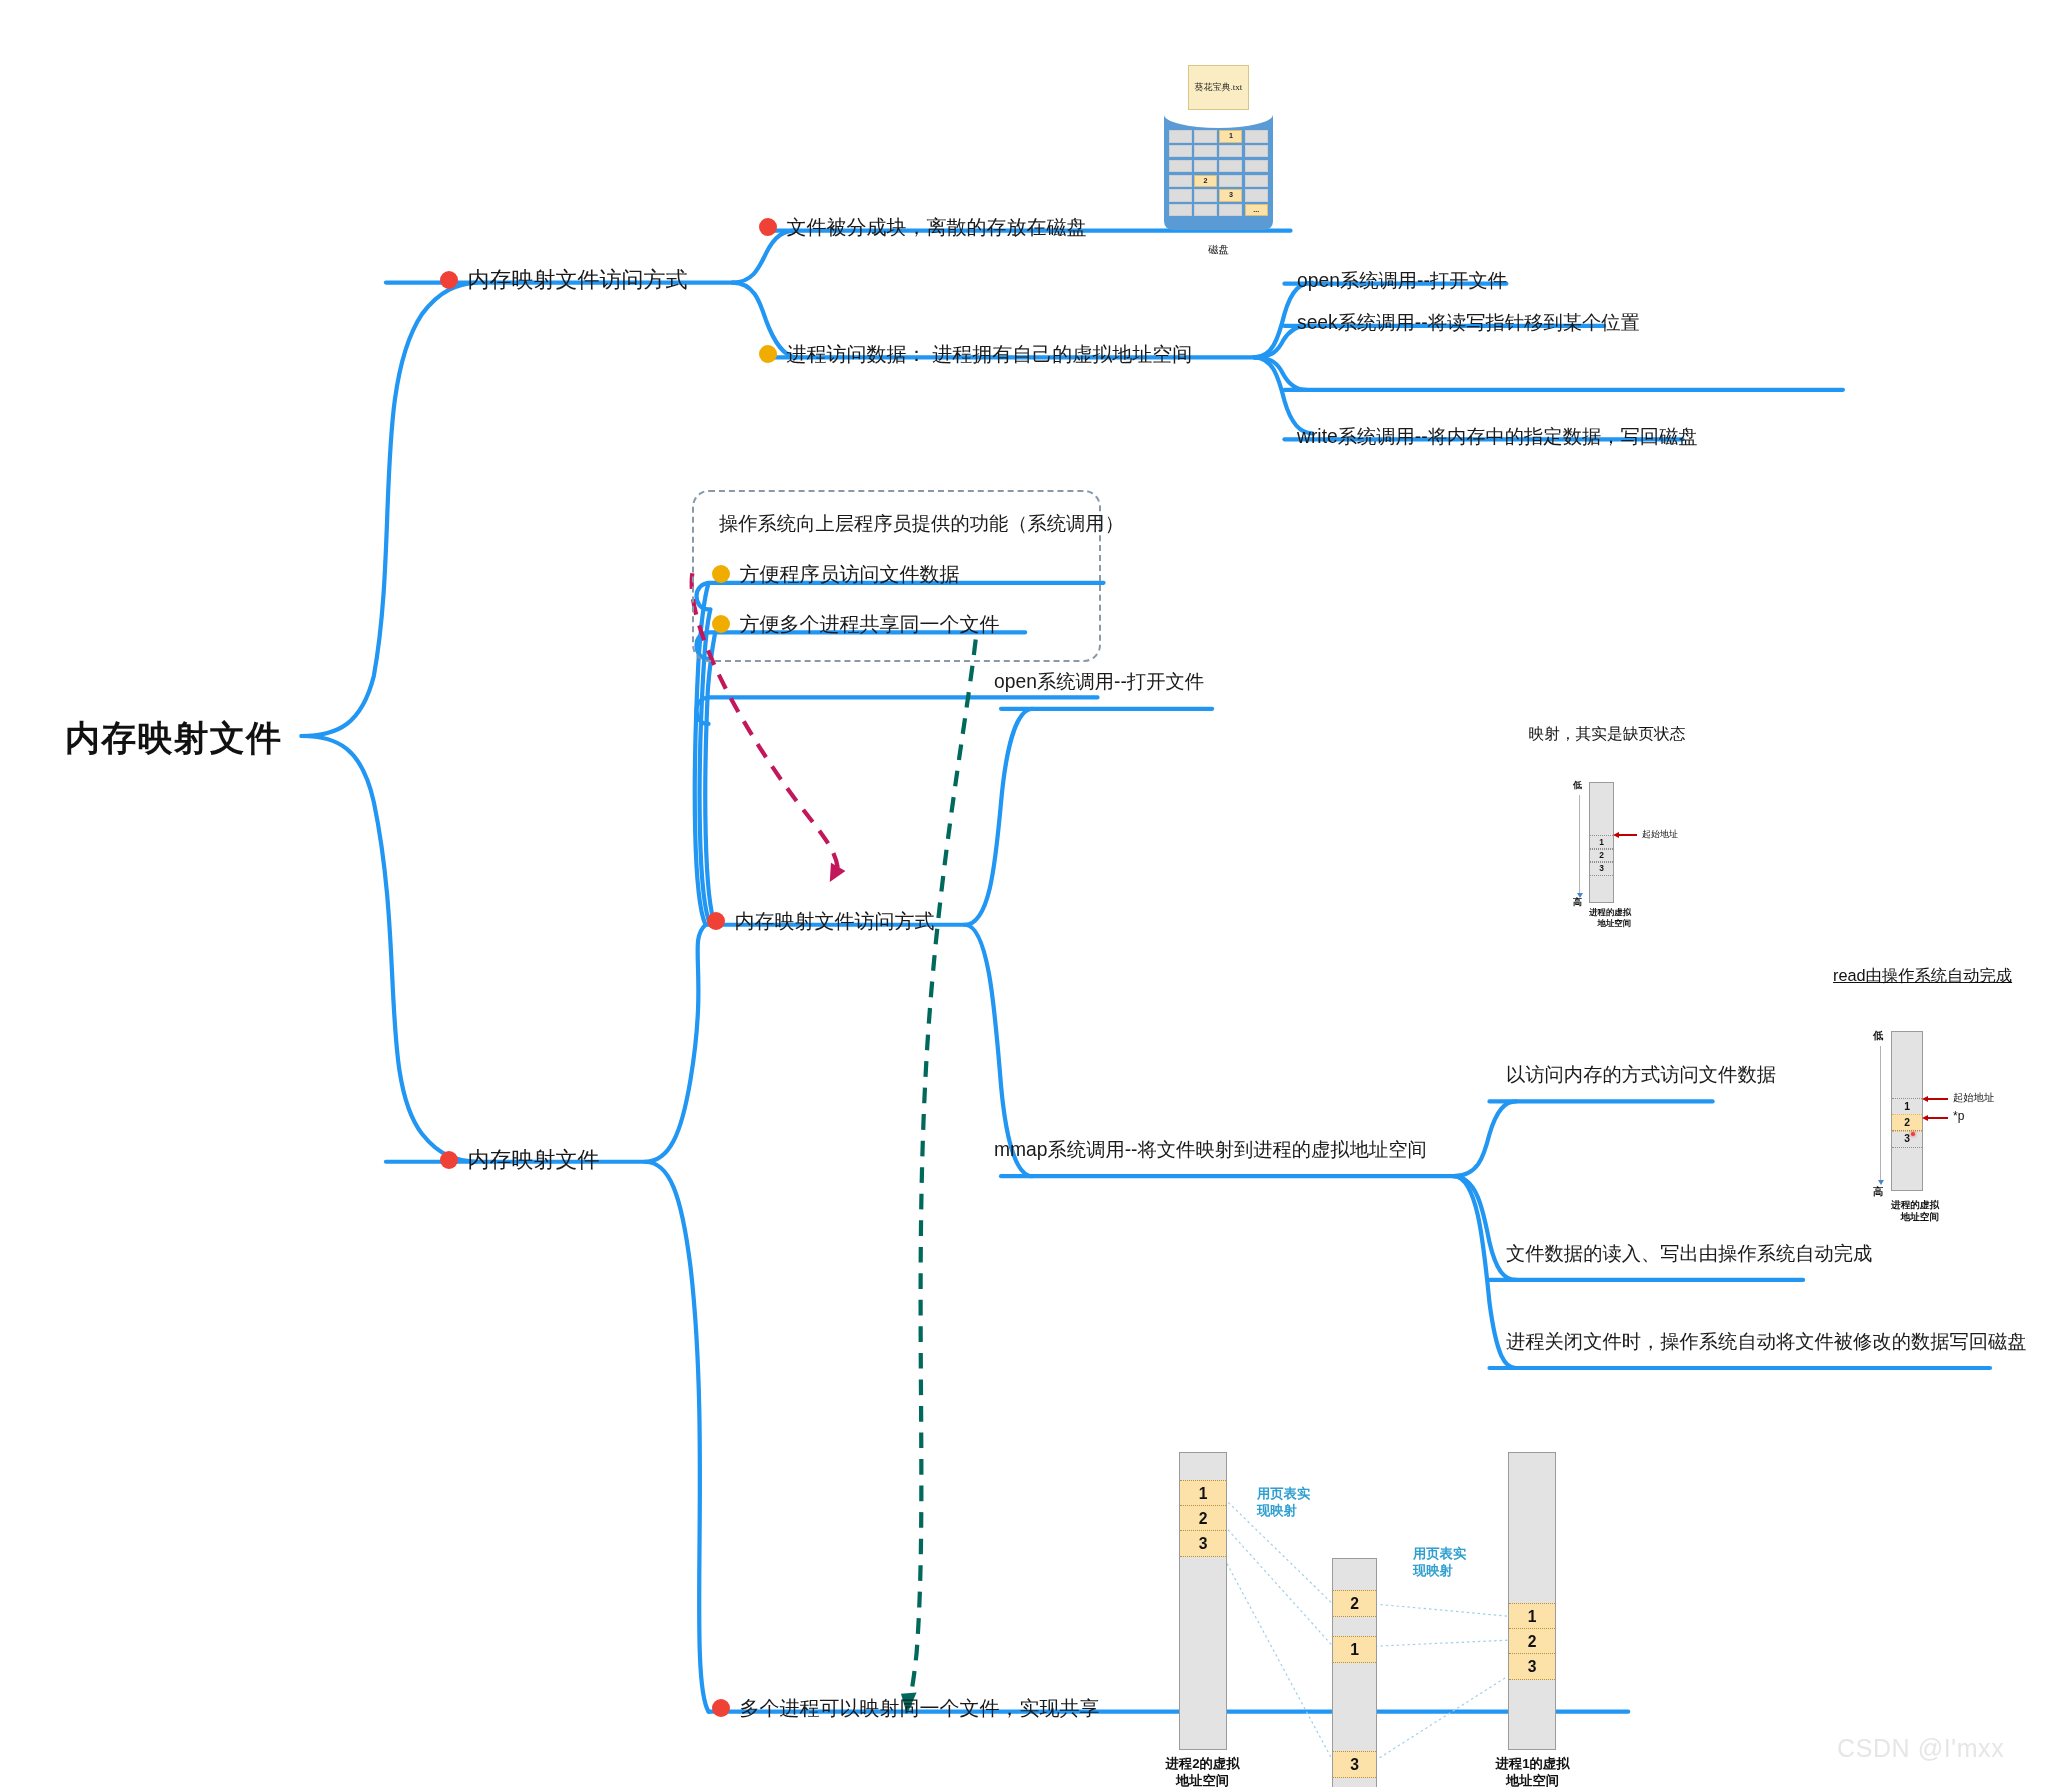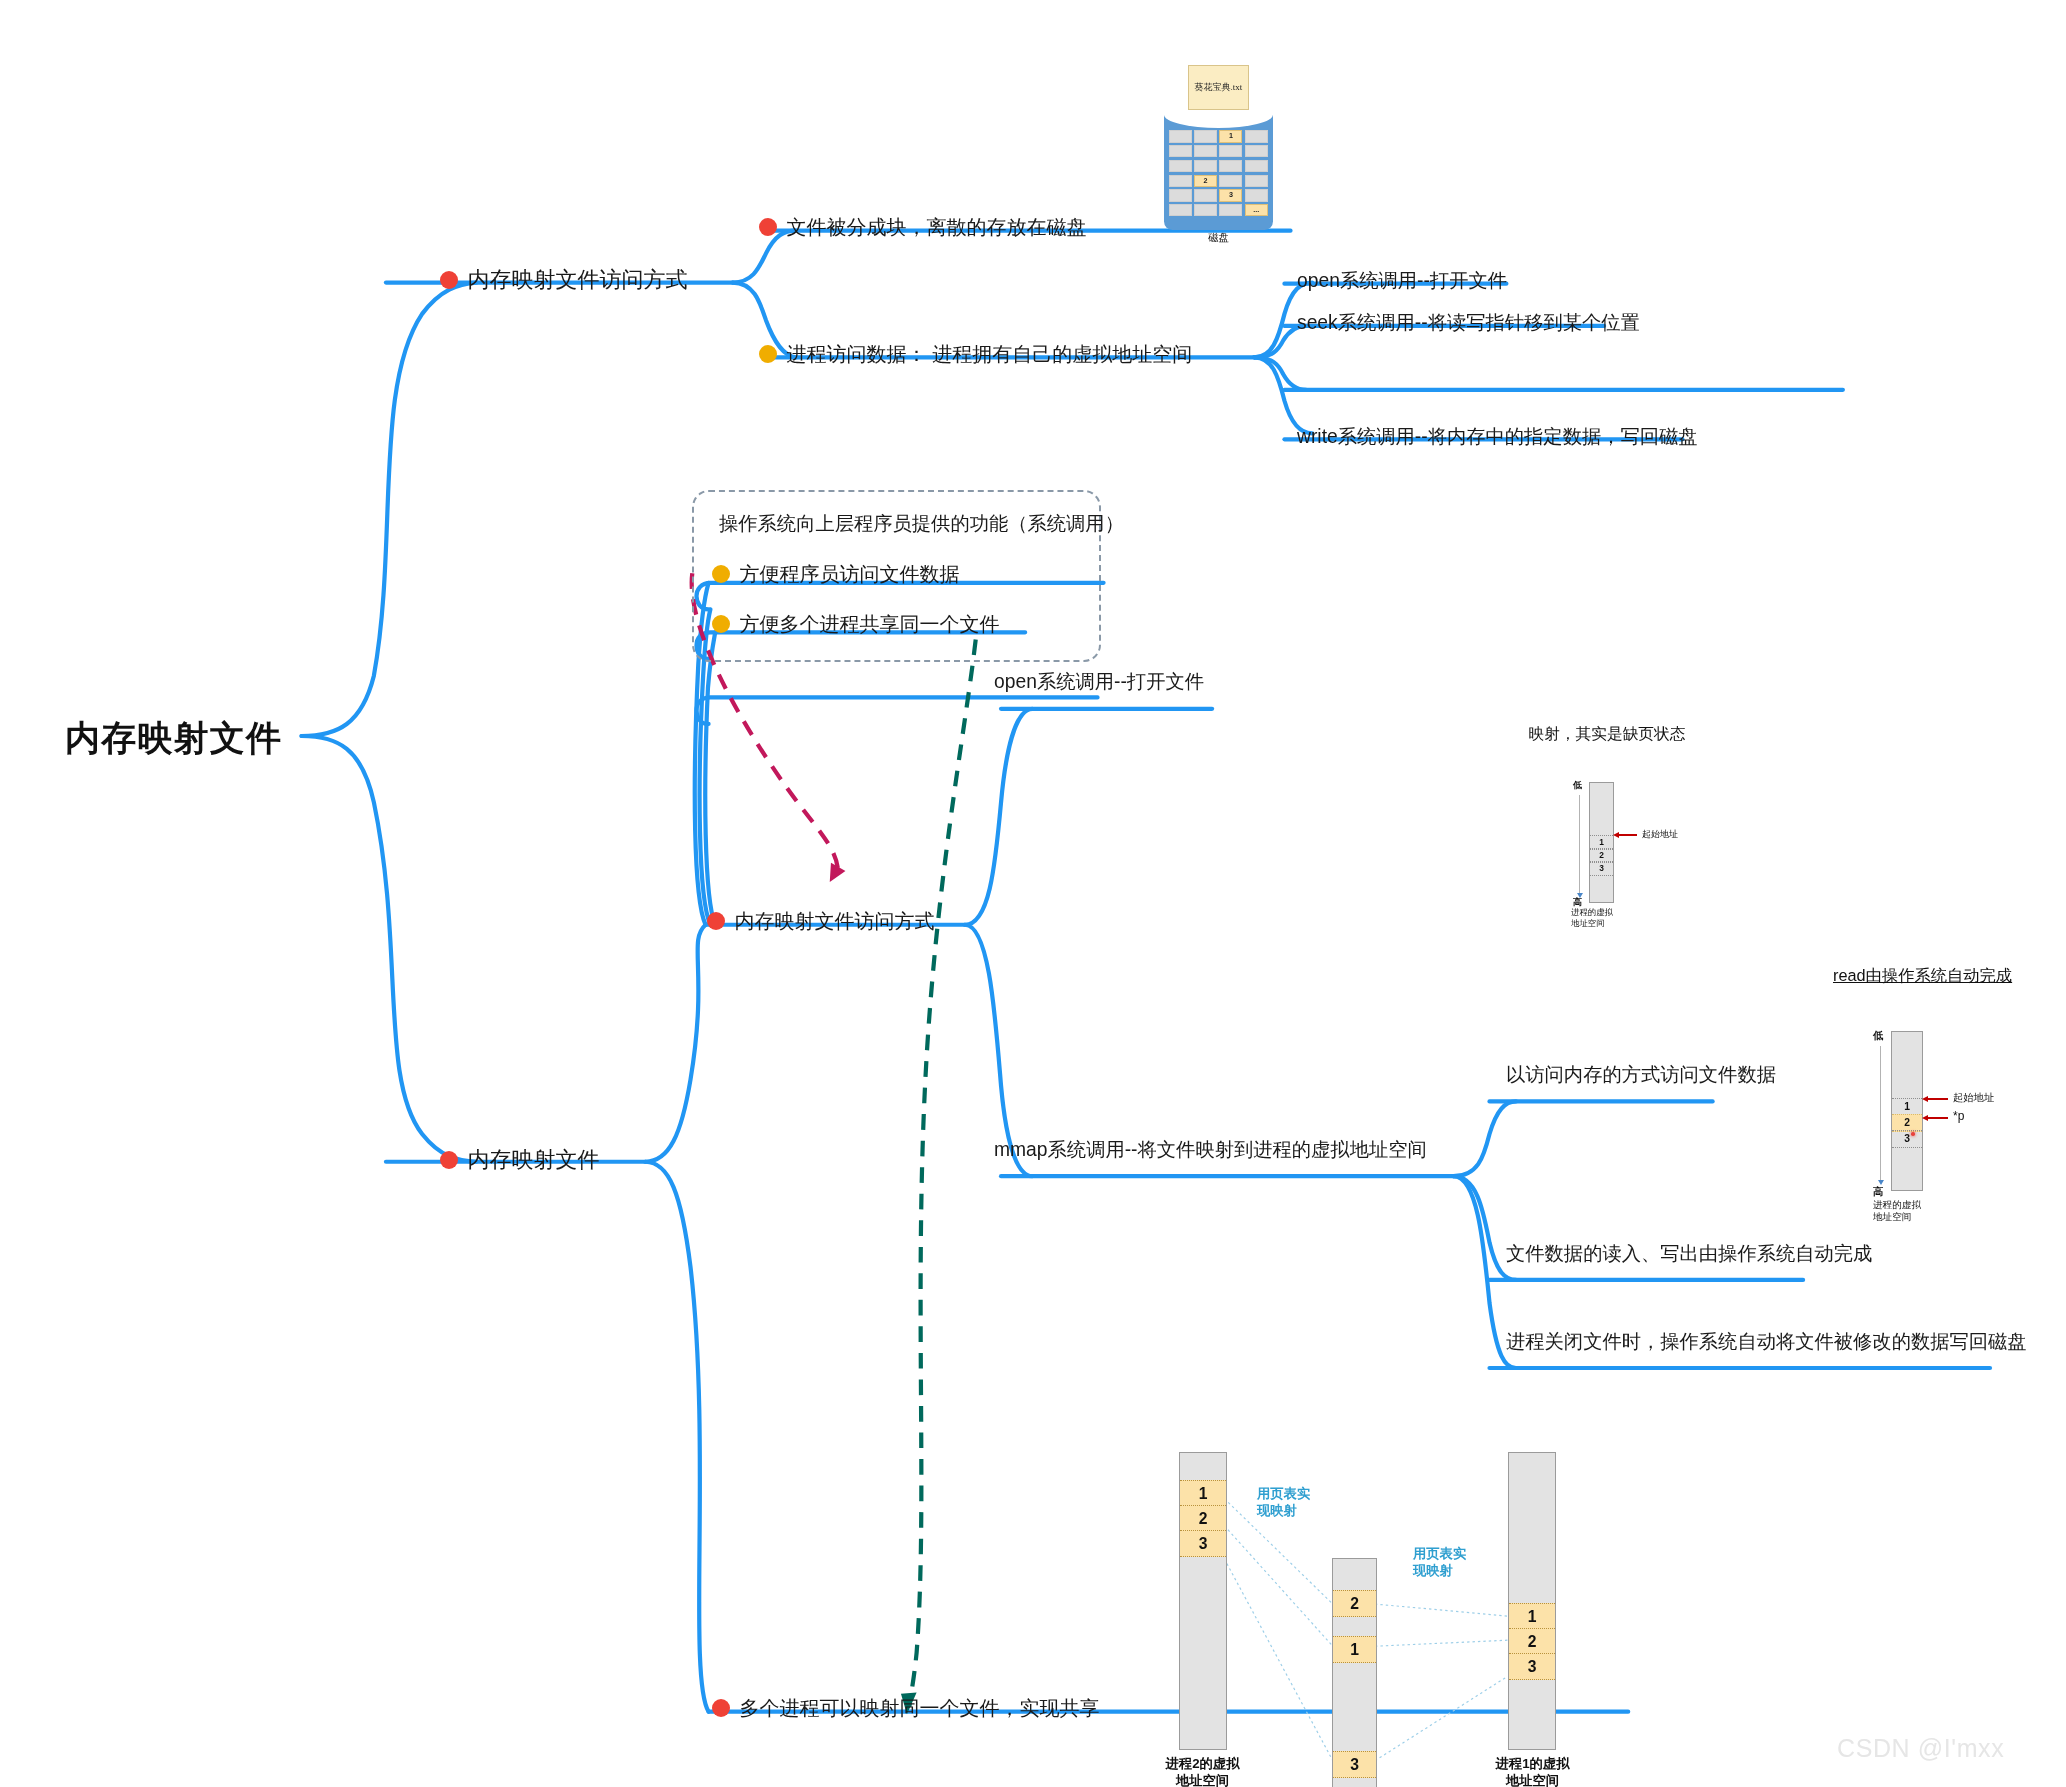--- a/index.html
+++ b/index.html
@@ -51,36 +51,36 @@
     position:absolute;left:4.8px;top:15.7px;width:99px;
     display:grid;grid-template-columns:repeat(4,1fr);gap:2.4px 2.4px;
   }
   .disk-cell{
     height:10.3px;background:#dcdcdc;border:0.6px solid #cfcfcf;
     font-size:7.2px;font-weight:bold;line-height:10.3px;text-align:center;color:#222;
   }
   .disk-cell.hl{background:#fce2a9;border-color:#e0c078;}
   .disk-caption{
     font-family:"Liberation Serif","DejaVu Serif",serif;
-    font-size:10.3px;margin-top:1px;color:#111;
+    font-size:10.3px;margin-top:13px;color:#111;
   }
 
   
   .vas{position:absolute;}
   .vas-title{position:absolute;font-size:15.7px;color:#111;white-space:nowrap;}
   .vas-bar{
     position:absolute;background:#e3e3e3;border:0.6px solid #9b9b9b;
   }
   .vas-seg{
     position:absolute;left:0;right:0;border-top:0.6px dotted #8f8f8f;
     border-bottom:0.6px dotted #8f8f8f;text-align:center;font-weight:bold;color:#111;
   }
   .vas-seg.hl{background:#fce2a9;border-color:#d9b96b;}
   .vas-lbl{position:absolute;font-size:9px;font-weight:bold;color:#111;}
-  .vas-cap{position:absolute;font-size:8.4px;text-align:left;color:#111;line-height:1.25;}
+  .vas-cap{position:absolute;font-size:8.4px;text-align:right;color:#111;line-height:1.25;font-weight:bold;}
   .vas-note{position:absolute;font-size:9px;color:#111;white-space:nowrap;}
   .vas-axis{position:absolute;width:1.2px;background:#b3b3b3;}
   .vas-axis:after{
     content:"";position:absolute;left:-2.4px;bottom:-4.8px;
     border-left:3px solid transparent;border-right:3px solid transparent;
     border-top:5.4px solid #4a86c8;
   }
   .redarrow{position:absolute;height:1.8px;background:#c00000;}
   .redarrow:before{
     content:"";position:absolute;left:-5.4px;top:-2.4px;

